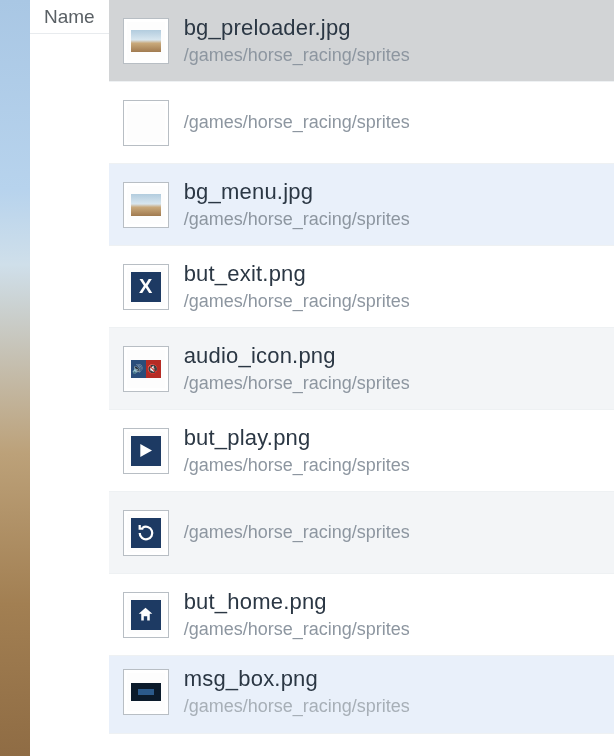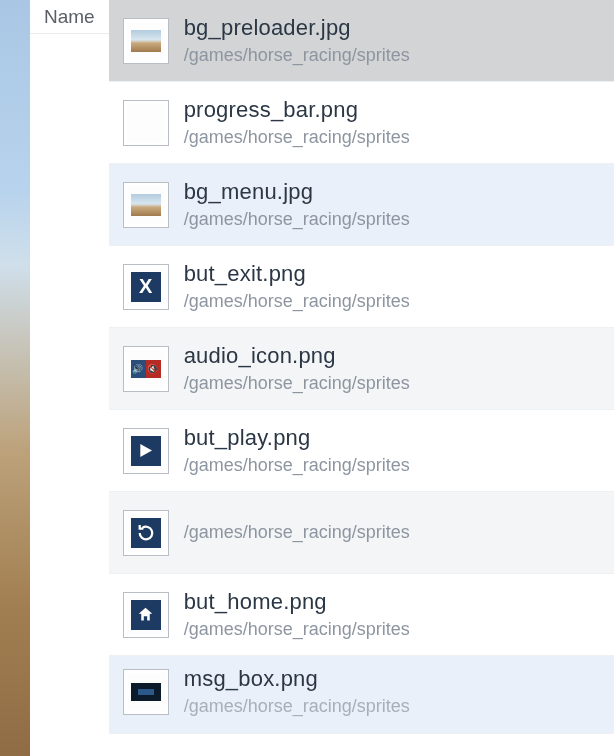--- a/index.html
+++ b/index.html
@@ -76,21 +76,20 @@
           <div class="txt">
             <div class="fname">bg_preloader.jpg</div>
             <div class="fpath">/games/horse_racing/sprites</div>
           </div>
         </div>
         <div class="row">
           <div class="thumb">
             <div class="inner"></div>
           </div>
           <div class="txt">
-            <div class="fname">progress_bar.png</div>
             <div class="fpath">/games/horse_racing/sprites</div>
           </div>
         </div>
         <div class="row highlight">
           <div class="thumb">
             <div class="inner">
               <div class="th-scene"></div>
             </div>
           </div>
           <div class="txt">

